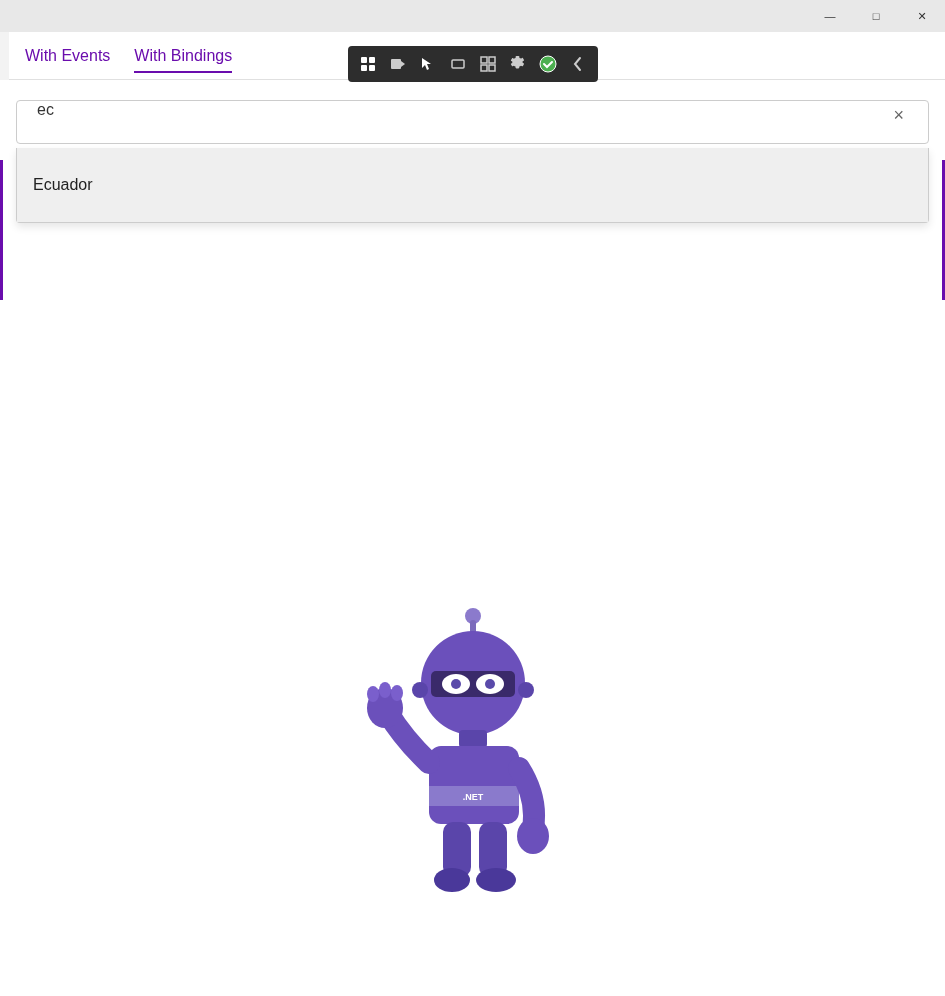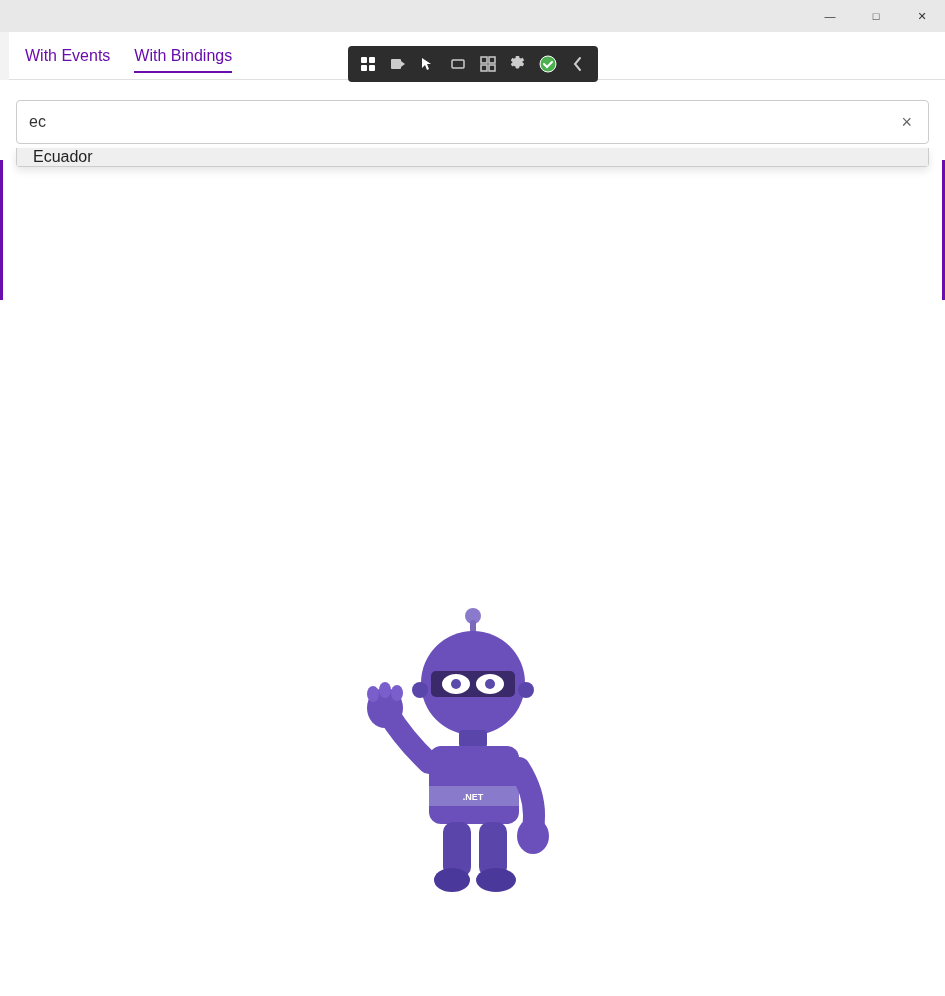--- a/index.html
+++ b/index.html
@@ -116,25 +116,25 @@
 
     
     .search-container {
       position: relative;
       width: calc(100% - 0px);
       margin: 0;
     }
 
     .search-input-wrapper {
       display: flex;
-      align-items: center;
+      align-items: flex-start;
       border: 1px solid #ccc;
       border-radius: 4px;
       background: white;
-      padding: 0 12px;
+      padding: 0 20px;
       height: 44px;
     }
 
     .search-input {
       flex: 1;
       border: none;
       outline: none;
       font-size: 16px;
       color: #333;
       background: transparent;
@@ -160,21 +160,21 @@
       right: 0;
       background: #f0f0f0;
       border: 1px solid #ccc;
       border-top: none;
       border-radius: 0 0 4px 4px;
       z-index: 50;
       box-shadow: 0 4px 8px rgba(0,0,0,0.1);
     }
 
     .dropdown-item {
-      padding: 0 16px;
+      padding: 28px 16px;
       font-size: 16px;
       color: #222;
       cursor: pointer;
       background: #efefef;
     }
 
     
     .mascot-container {
       position: absolute;
       bottom: 78px;

